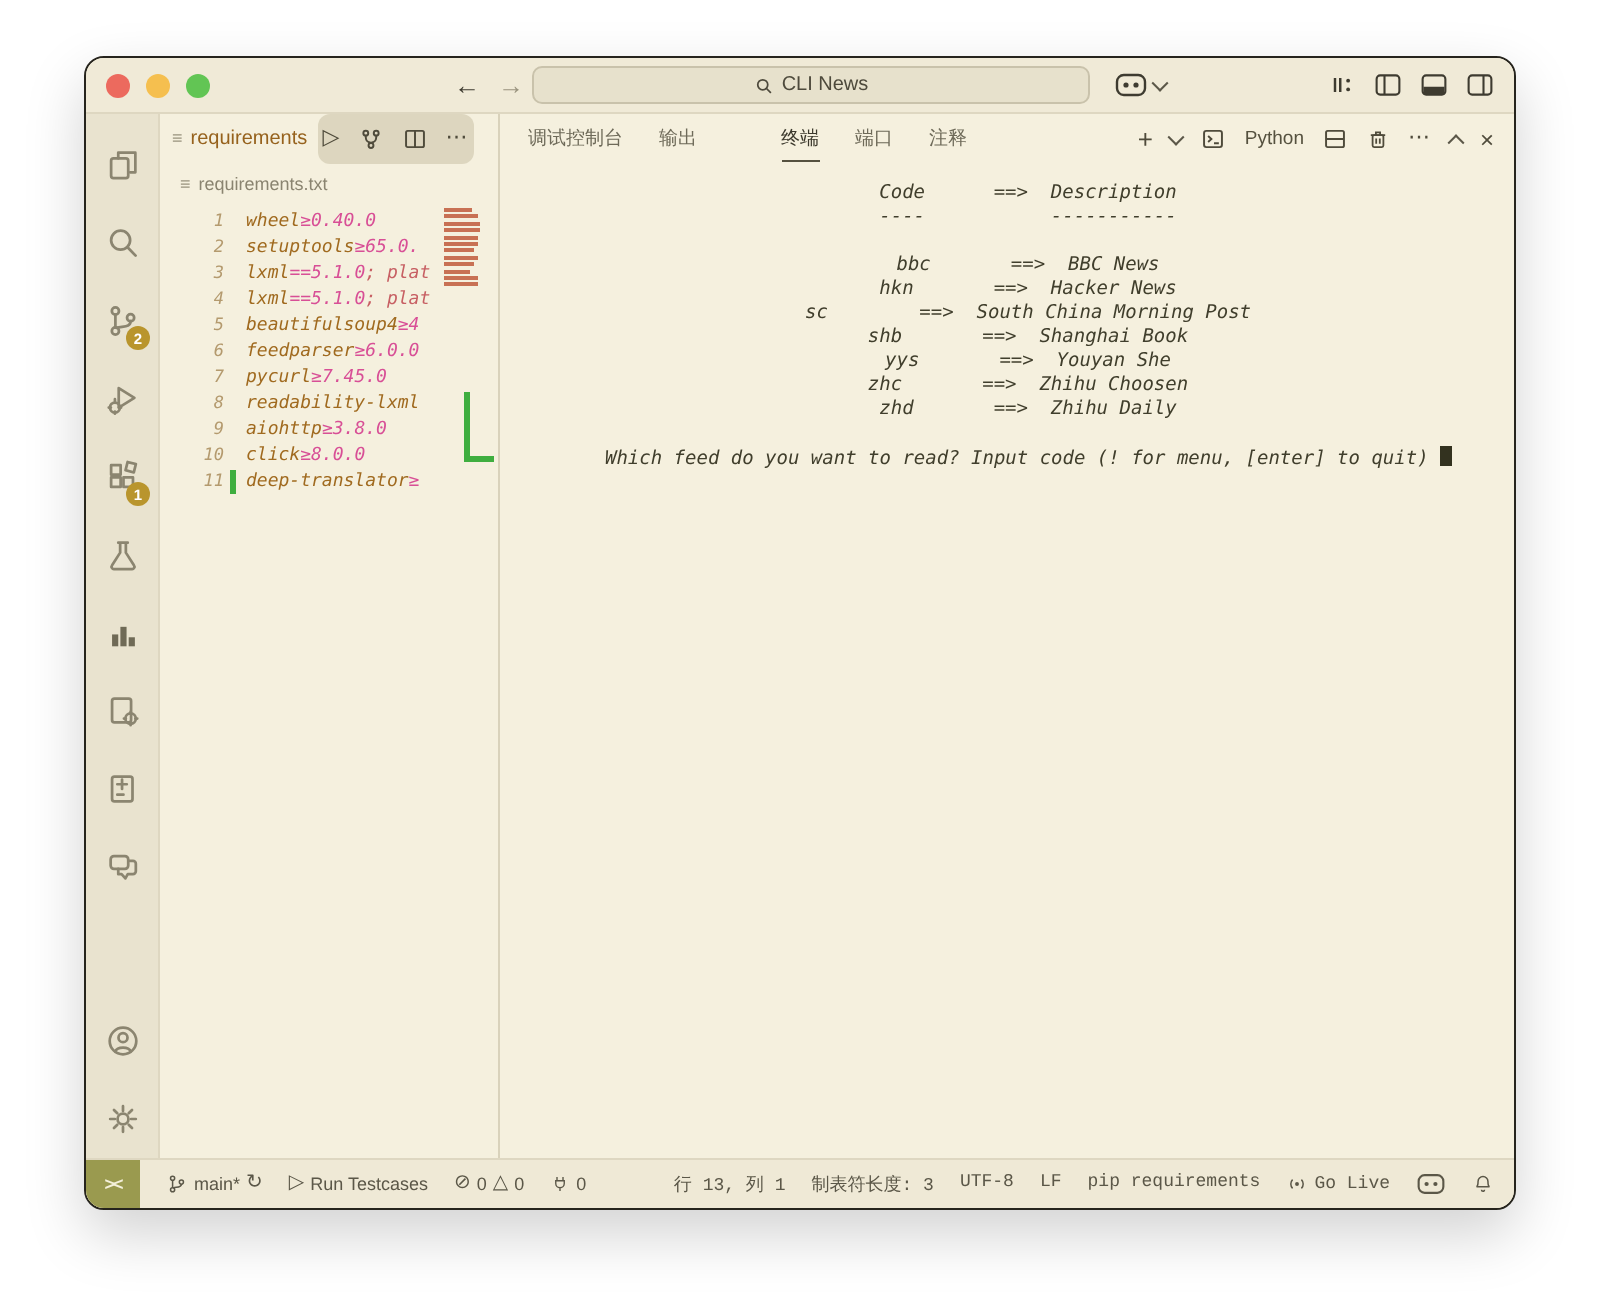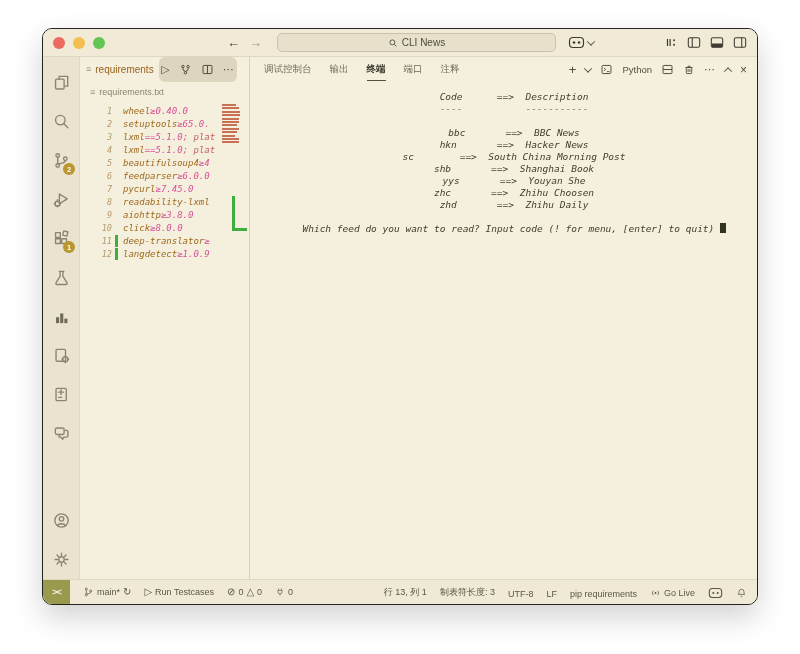--- a/index.html
+++ b/index.html
@@ -5,21 +5,21 @@
   html,body{margin:0;padding:0;}
   body{width:800px;height:654px;background:#ffffff;font-family:"Liberation Sans",sans-serif;position:relative;overflow:hidden;}
   .window{position:absolute;left:42px;top:28px;width:716px;height:577px;background:#f2edda;border:1.5px solid #26241d;border-radius:10px;box-shadow:0 12px 30px rgba(0,0,0,.18);overflow:hidden;display:flex;flex-direction:column;box-sizing:border-box;}
   
   .titlebar{height:27px;flex:none;display:flex;align-items:center;padding:0 10px;background:#f0ead7;border-bottom:1px solid #ded7c1;}
   .lights{display:flex;gap:8px;margin-right:4px;}
   .light{width:12px;height:12px;border-radius:50%;}
   .l-red{background:#ec6a5e}.l-yellow{background:#f5bf4f}.l-green{background:#62c554}
   .navarrows{display:flex;gap:9px;margin-left:118px;font-size:13px;color:#3e3b30;}
   .navarrows .fwd{color:#9a947f;}
-  .searchpill{margin-left:15px;width:277px;height:17px;background:#e7e1cc;border:1px solid #c9c2ab;border-radius:5px;display:flex;align-items:center;justify-content:center;gap:4px;font-size:10px;color:#4e4a3c;}
+  .searchpill{margin-left:4px;width:277px;height:17px;background:#e7e1cc;border:1px solid #c9c2ab;border-radius:5px;display:flex;align-items:center;justify-content:center;gap:4px;font-size:10px;color:#4e4a3c;}
   .copilot-menu{display:flex;align-items:center;gap:3px;margin-left:12px;color:#3e3b30;}
   .tb-right{margin-left:auto;display:flex;align-items:center;gap:9px;}
   .tb-right svg{display:block;}
   .chev{display:inline-block;width:5px;height:5px;border-right:1.3px solid #5b5748;border-bottom:1.3px solid #5b5748;}
   .chev-down{transform:rotate(45deg) translate(-1px,-1px);}
   .chev-up{transform:rotate(-135deg) translate(-1px,-1px);}
   
   .mainrow{flex:1;display:flex;min-height:0;}
   .activitybar{width:36px;flex:none;background:#e9e3cf;border-right:1px solid #ded7c1;display:flex;flex-direction:column;align-items:center;padding-top:6px;}
   .abar-item{width:30px;height:39px;display:flex;align-items:center;justify-content:center;position:relative;}
@@ -50,34 +50,34 @@
   .tk-num{color:#d84f96;font-style:italic;}
   .tk-cond{color:#c75f63;}
   .minimap{position:absolute;top:0;right:3px;width:26px;bottom:0;}
   .mm-mark{position:absolute;left:2px;height:2px;background:#c05a3c;opacity:.85;}
   .mm-green{position:absolute;left:12px;top:94px;width:12px;height:32px;border-left:3px solid #3fae3f;border-bottom:3px solid #3fae3f;}
   
   .panelcol{flex:1;background:#f5f0de;display:flex;flex-direction:column;min-height:0;text-align:center;}
   .panelheader{height:25px;flex:none;display:flex;align-items:center;padding:0 10px 0 14px;}
   .ptabs{display:flex;gap:18px;}
   .ptab{font-size:9.5px;color:#6e6a59;padding:5px 0 4px 0;}
-  .ptab.active{color:#3c392d;font-weight:bold;border-bottom:1.5px solid #55513f;}
+  .ptab.active{color:#3c392d;font-weight:normal;border-bottom:1.5px solid #55513f;margin-left:24px;}
   .panel-actions{margin-left:auto;display:flex;align-items:center;gap:9px;color:#4f4b3b;}
   .panel-actions svg{stroke:#4f4b3b;fill:none;stroke-width:1.2;display:block;}
   .plus{font-size:13px;line-height:13px;font-weight:400;}
   .shell-label{font-size:9.5px;color:#55513f;}
   .closex{font-size:12px;line-height:12px;}
   .terminal{flex:1;padding:9px 0 0 21px;min-height:0;}
   .terminal pre{margin:0;font:italic 9.5px/12px "DejaVu Sans Mono",monospace;color:#403e2c;white-space:pre;}
   .cursor{display:inline-block;width:5.5px;height:10px;background:#33321f;vertical-align:-1px;}
   
   .statusbar{height:24px;flex:none;background:#efe9d6;border-top:1px solid #ded7c1;display:flex;align-items:center;font-size:9px;color:#5b5748;padding-right:10px;}
   .remote-chip{width:27px;height:100%;background:#9a9a4f;color:#f4f0db;display:flex;align-items:center;justify-content:center;font-weight:bold;font-size:9px;letter-spacing:-1px;flex:none;}
   .sb-item{display:flex;align-items:center;gap:3px;margin-left:13px;white-space:nowrap;}
-  .sb-right{margin-left:auto;display:flex;align-items:flex-end;}
+  .sb-right{margin-left:auto;display:flex;align-items:flex-start;font-family:Liberation Mono, monospace;}
   .sb-right .sb-item{margin-left:13px;}
   .sb-item svg{stroke:#5b5748;fill:none;stroke-width:1.1;display:block;}
   .glyph{font-size:10px;line-height:10px;}
 </style>
 </head>
 <body>
 
 <div class="window">
 
   <div class="titlebar">
@@ -287,25 +287,20 @@
             </div>
             <div class="code-row">
               <span class="ln">10</span>
               <span class="gitbar"></span>
               <span class="ctext"><span class="tk-pkg">click</span><span class="tk-op">≥</span><span class="tk-num">8.0.0</span></span>
             </div>
             <div class="code-row modified">
               <span class="ln">11</span>
               <span class="gitbar"></span>
               <span class="ctext"><span class="tk-pkg">deep-translator</span><span class="tk-op">≥</span></span>
-            </div>
-            <div class="code-row modified">
-              <span class="ln">12</span>
-              <span class="gitbar"></span>
-              <span class="ctext"><span class="tk-pkg">langdetect</span><span class="tk-op">≥</span><span class="tk-num">1.0.9</span></span>
             </div>
           </div>
         <div class="minimap">
           <div class="mm-green"></div>
         <div class="mm-mark" style="top: 2px; width: 13.8px;"></div>
             <div class="mm-mark" style="top: 5.4px; width: 17.4px;"></div>
             <div class="mm-mark" style="top: 8.8px; width: 18.3px;"></div>
             <div class="mm-mark" style="top: 12.2px; width: 18.3px;"></div>
             <div class="mm-mark" style="top: 15.6px; width: 17.4px;"></div>
             <div class="mm-mark" style="top: 19px; width: 17.4px;"></div>

